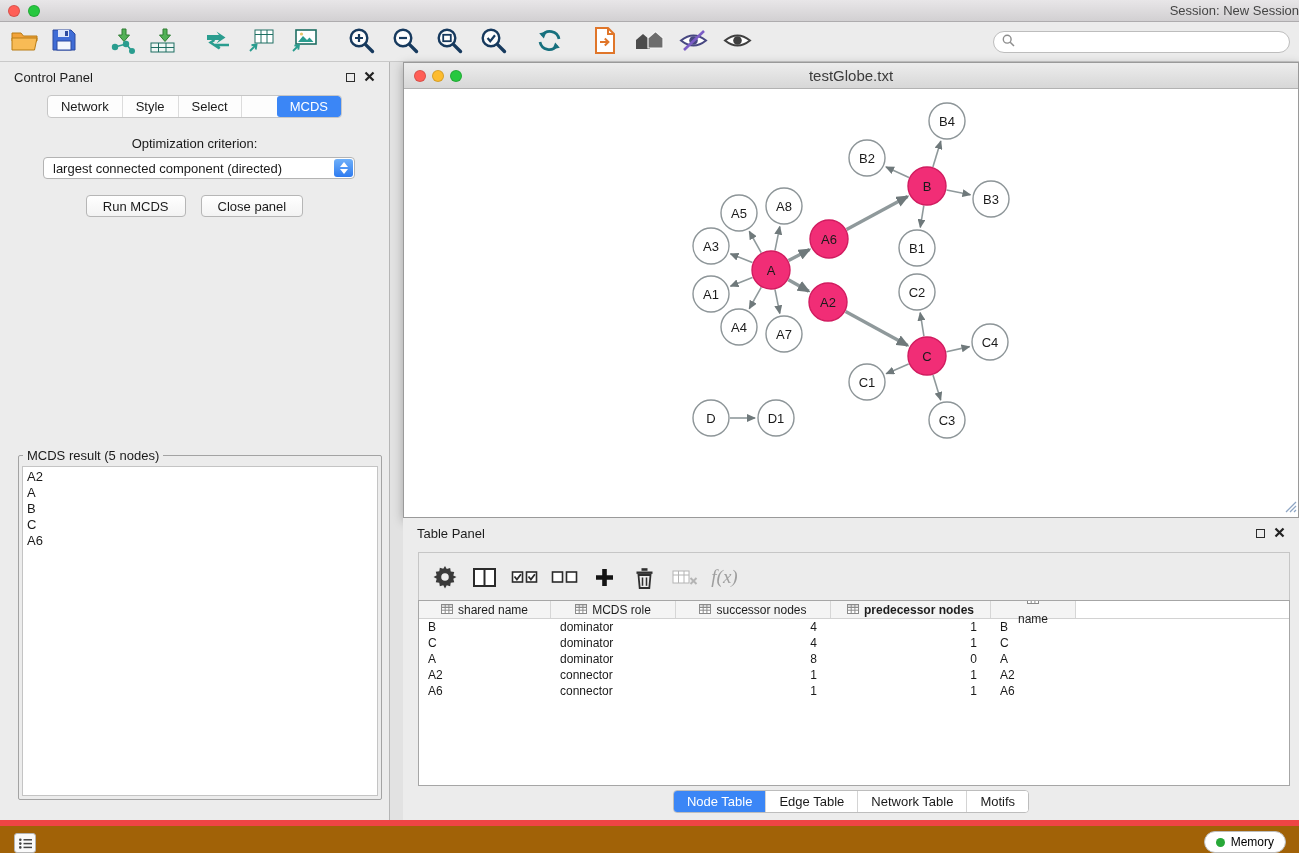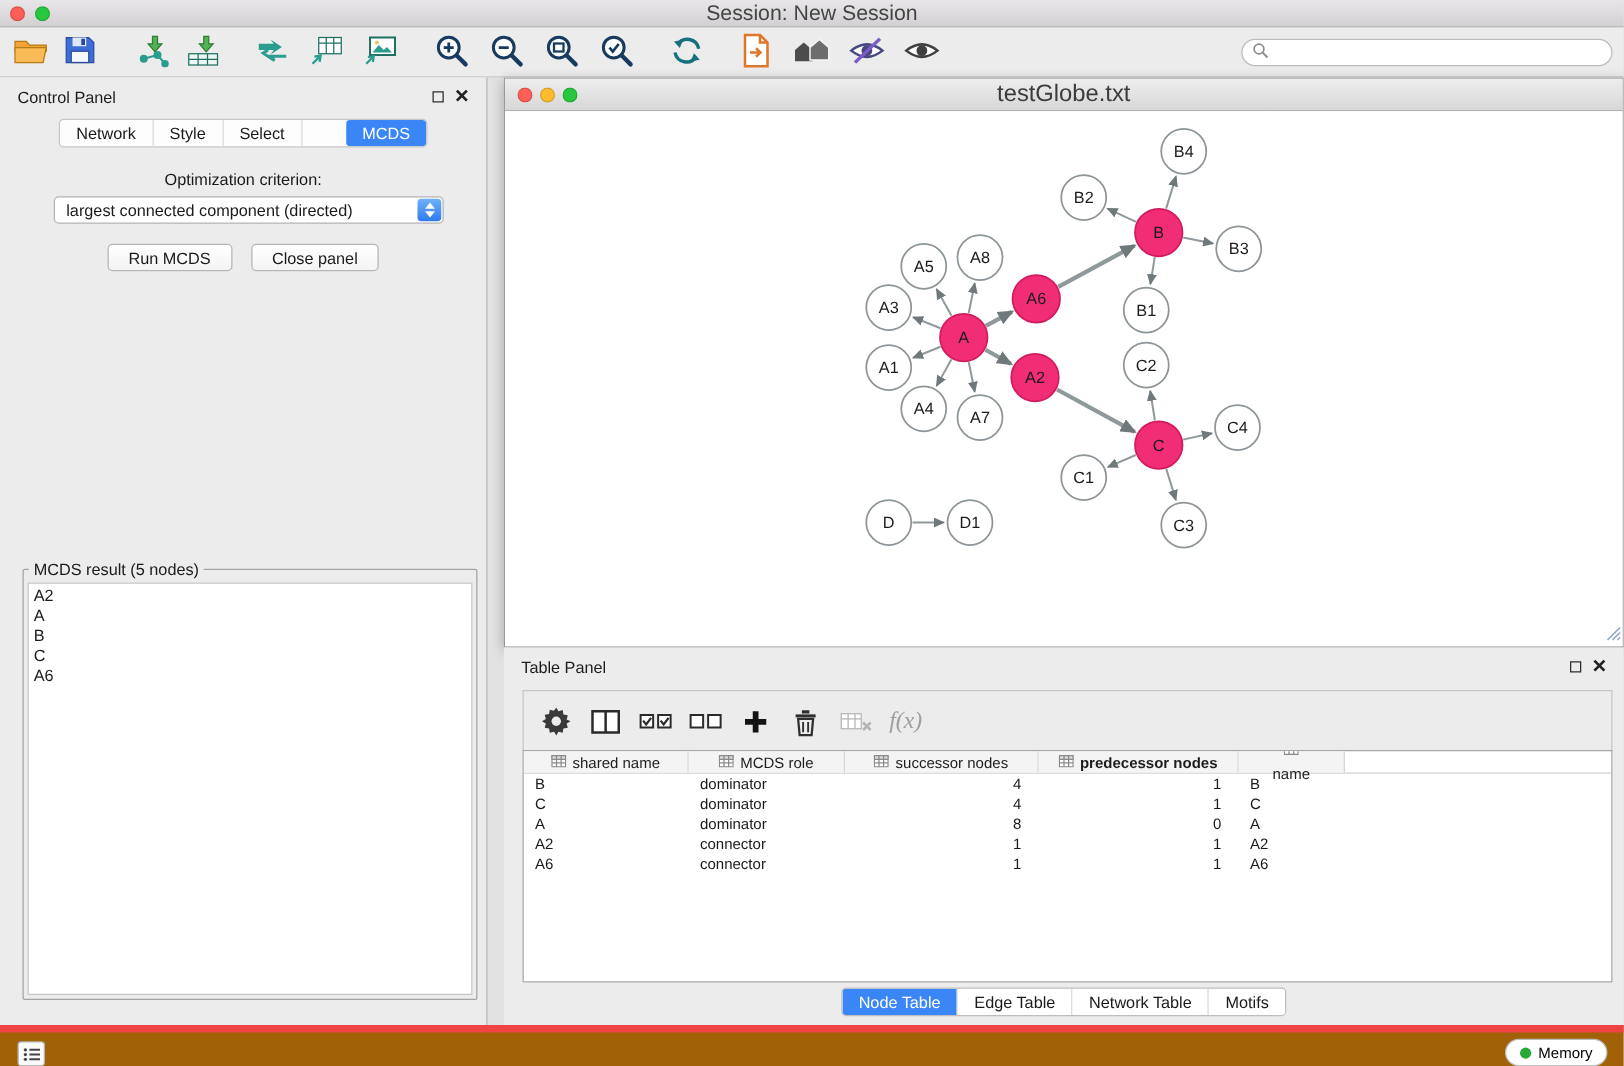--- a/index.html
+++ b/index.html
@@ -13,21 +13,21 @@
     color:#1a1a1a;
     --accent:#3b86f6;
     --memory-green:#28a838;
   }
   
   .titlebar{position:absolute;left:0;top:0;width:1299px;height:22px;
     background:linear-gradient(#e8e6e8,#d2d0d2);border-bottom:1px solid #aeacae;}
   .traffic{position:absolute;left:8px;top:5px;display:flex;gap:8px;}
   .light{width:12px;height:12px;border-radius:50%;border:1px solid rgba(0,0,0,.15);}
   .light.red{background:#ff5f57;} .light.yellow{background:#fdbc2f;} .light.green{background:#27c83f;}
-  .title-text{width:100%;height:22px;line-height:22px;text-align:center;font-size:17px;color:#454545;}
+  .title-text{width:100%;height:22px;line-height:22px;text-align:right;font-size:13px;color:#454545;}
   
   .toolbar{position:absolute;left:0;top:22px;width:1299px;height:40px;background:#ececec;
     border-bottom:1px solid #c9c9c9;display:flex;align-items:center;padding-left:4px;}
   .tb-btn{height:36px;display:flex;align-items:center;justify-content:center;background:transparent;border:none;cursor:pointer;}
   .w40{width:40px;} .w43{width:43px;} .w44{width:44px;}
   .g2{margin-left:18px;} .g3{margin-left:14px;} .g4{margin-left:14px;} .g5{margin-left:12px;} .g6{margin-left:12px;}
   .search-box{position:absolute;right:9px;top:9px;width:297px;height:22px;background:#fff;
     border:1px solid #bdbdbd;border-radius:11px;display:flex;align-items:center;padding:0 8px;gap:5px;}
   .search-box input{border:none;outline:none;flex:1;font-size:12px;font-family:inherit;background:transparent;}
   
@@ -56,21 +56,21 @@
   .group-title{position:absolute;top:-8px;left:4px;background:#ececec;padding:0 4px;font-size:13px;}
   .mcds-list{position:absolute;left:3px;right:3px;top:10px;bottom:3px;background:#fff;border:1px solid #c4c4c4;
     overflow:auto;padding:2px 4px;}
   .mcds-item{font-size:13px;line-height:16px;cursor:default;}
   
   .net-window{position:absolute;left:403px;top:62px;width:896px;height:456px;background:#fff;
     border:1px solid #9a9a9a;box-shadow:0 3px 10px rgba(0,0,0,.28);}
   .net-titlebar{height:26px;background:linear-gradient(#ededed,#d7d7d7);border-bottom:1px solid #b2b2b2;
     position:relative;display:flex;align-items:center;justify-content:center;}
   .net-traffic{position:absolute;left:10px;top:7px;display:flex;gap:6px;}
-  .net-title{font-size:19px;color:#3c3c3c;}
+  .net-title{font-size:15px;color:#3c3c3c;}
   .net-canvas{position:absolute;left:0;top:26px;right:0;bottom:0;background:#fff;overflow:hidden;}
   .net-canvas svg text{font-family:"Liberation Sans",sans-serif;}
   .resize-grip{position:absolute;right:1px;bottom:1px;}
   
   .table-panel{position:absolute;left:403px;top:518px;width:896px;height:302px;background:#ececec;}
   .tp-toolbar{position:absolute;left:15px;top:34px;width:872px;height:50px;border:1px solid #c6c6c6;
     background:#ececec;display:flex;align-items:center;padding-left:12px;gap:13px;}
   .tp-icon-btn{width:27px;height:30px;display:flex;align-items:center;justify-content:center;background:none;border:none;cursor:pointer;}
   .fx-label{font-family:"Liberation Serif",serif;font-style:italic;font-size:19px;color:#9e9e9e;}
   .tp-table{position:absolute;left:15px;top:82px;width:872px;height:186px;background:#fff;border:1px solid #a6a6a6;overflow:hidden;}

